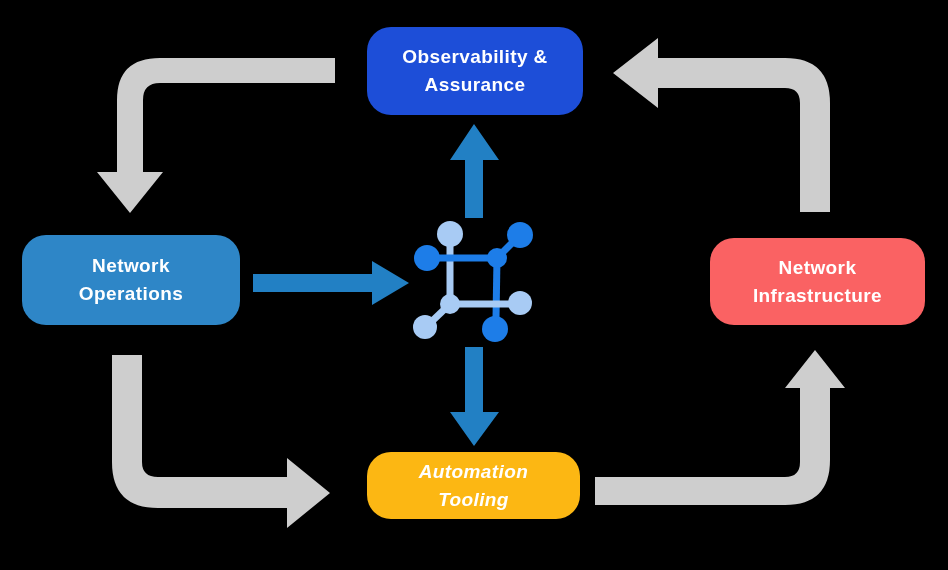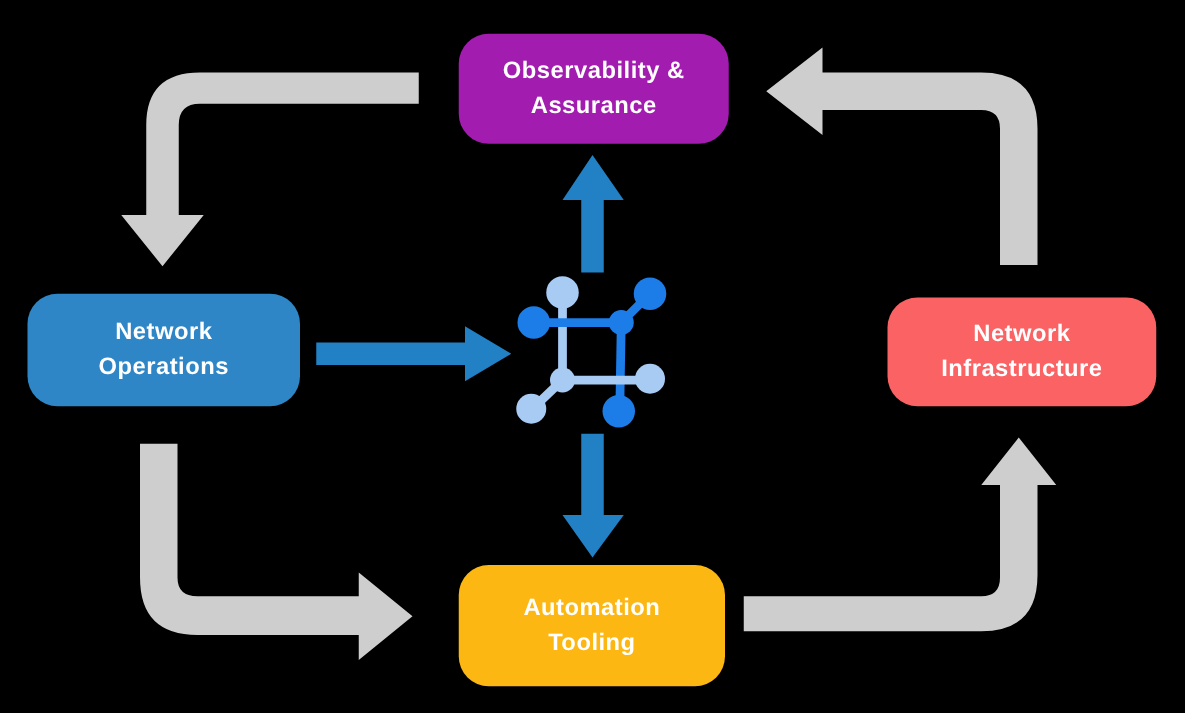--- a/index.html
+++ b/index.html
@@ -32,21 +32,21 @@
     color: #ffffff;
     font-size: 19px;
     font-weight: 700;
     letter-spacing: 0.4px;
     line-height: 1.45;
     white-space: pre-line;
   }
   .box-observability        { left: 367px; top: 27px;  width: 216px; height: 88px; }
   .box-network-operations   { left: 22px;  top: 235px; width: 218px; height: 90px; }
   .box-network-infrastructure { left: 710px; top: 238px; width: 215px; height: 87px; }
-  .box-automation-tooling   { left: 367px; top: 452px; width: 213px; height: 97px; }
+  .box-automation-tooling   { left: 367px; top: 452px; width: 213px; height: 67px; font-style: italic; }
 </style>
 </head>
 <body style="background: rgb(0, 0, 0);">
 
 <div class="stage">
 
   <svg class="layer" viewBox="0 0 948 570">
 
     <path d="M 335,58 L 160,58 Q 117,58 117,100 L 117,172 L 97,172 L 130,213 L 163,172 L 143,172 L 143,100 Q 143,83 160,83 L 335,83 Z" fill="#cecece"></path>
     <path d="M 613,73 L 658,38 L 658,58 L 785,58 Q 830,58 830,103 L 830,212 L 800,212 L 800,103 Q 800,88 785,88 L 658,88 L 658,108 Z" fill="#cecece"></path>
@@ -70,21 +70,21 @@
       <circle cx="450" cy="304" r="10" fill="#a8cbf4"></circle>
 
       <line x1="428" y1="258" x2="497" y2="258" stroke-width="7" stroke="#1d7de8"></line>
       <line x1="497" y1="258" x2="518" y2="237" stroke-width="7" stroke="#1d7de8"></line>
       <circle cx="427" cy="258" r="13" fill="#1d7de8"></circle>
       <circle cx="520" cy="235" r="13" fill="#1d7de8"></circle>
       <circle cx="497" cy="258" r="10" fill="#1d7de8"></circle>
     </g>
   </svg>
 
-  <div class="node-box box-observability" style="background-color: #a21caf;">
+  <div class="node-box box-observability" style="background-color: #1d4ed8;">
     <span class="label">Observability &amp;
 Assurance</span>
   </div>
 
   <div class="node-box box-network-operations" style="background-color: rgb(46, 134, 199);">
     <span class="label">Network
 Operations</span>
   </div>
 
   <div class="node-box box-network-infrastructure" style="background-color: rgb(250, 98, 99);">

